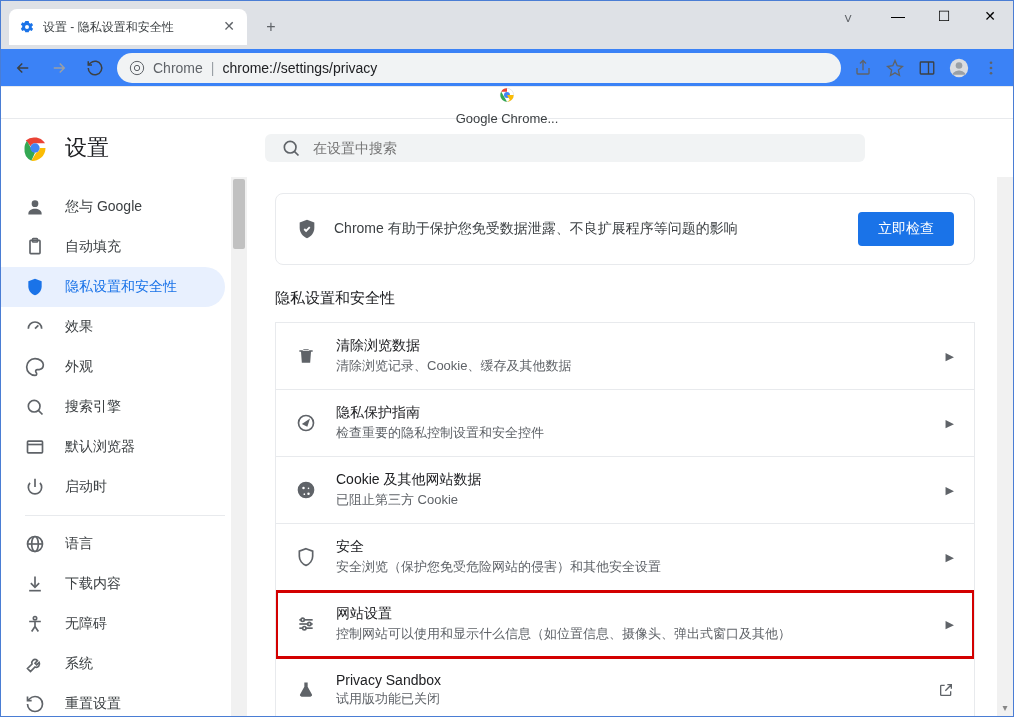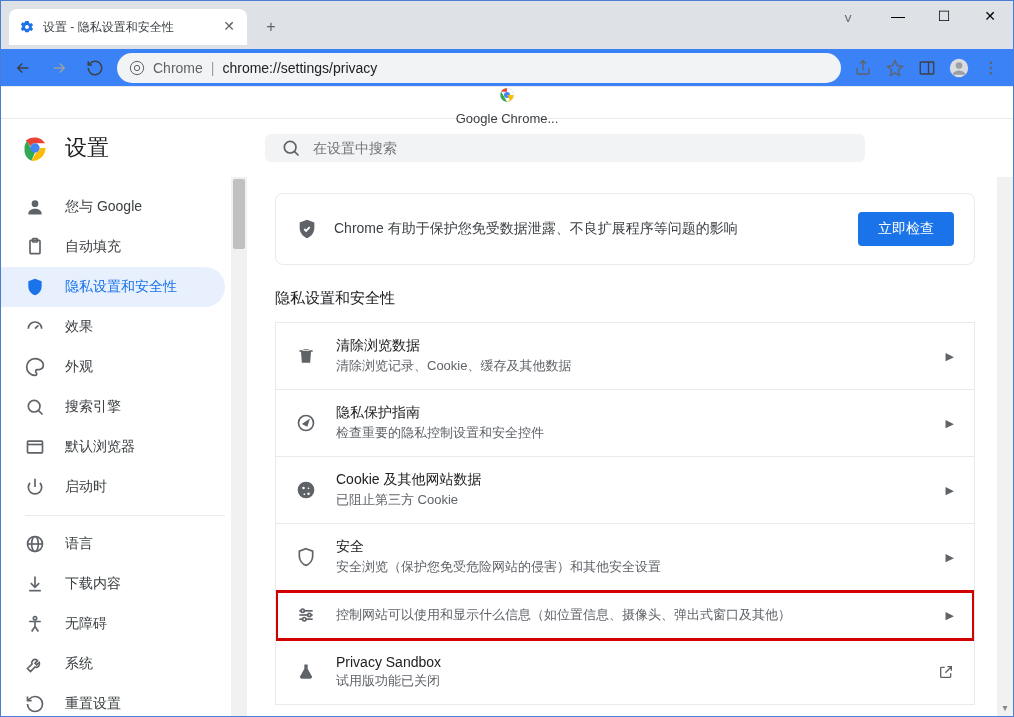--- a/index.html
+++ b/index.html
@@ -388,20 +388,21 @@
             <svg width="20" height="20" viewBox="0 0 24 24" fill="none" stroke="#5f6368" stroke-width="2">
               <line x1="4" y1="7" x2="20" y2="7"></line>
               <line x1="4" y1="12" x2="20" y2="12"></line>
               <line x1="4" y1="17" x2="20" y2="17"></line>
               <circle cx="8" cy="7" r="2" fill="#fff"></circle>
               <circle cx="16" cy="12" r="2" fill="#fff"></circle>
               <circle cx="10" cy="17" r="2" fill="#fff"></circle>
             </svg>
           </span>
         <div class="row-text">
+          <div class="row-title">网站设置</div>
           <div class="row-sub">控制网站可以使用和显示什么信息（如位置信息、摄像头、弹出式窗口及其他）</div>
         </div>
         <span class="row-chevron">▶</span>
       </div>
 
       <div class="row">
         <span class="row-icon">
             <svg width="20" height="20" viewBox="0 0 24 24" fill="#5f6368">
               <path d="M10 3h4v5l5 9a2 2 0 01-1.8 3H6.8A2 2 0 015 17l5-9V3z"></path>
             </svg>

